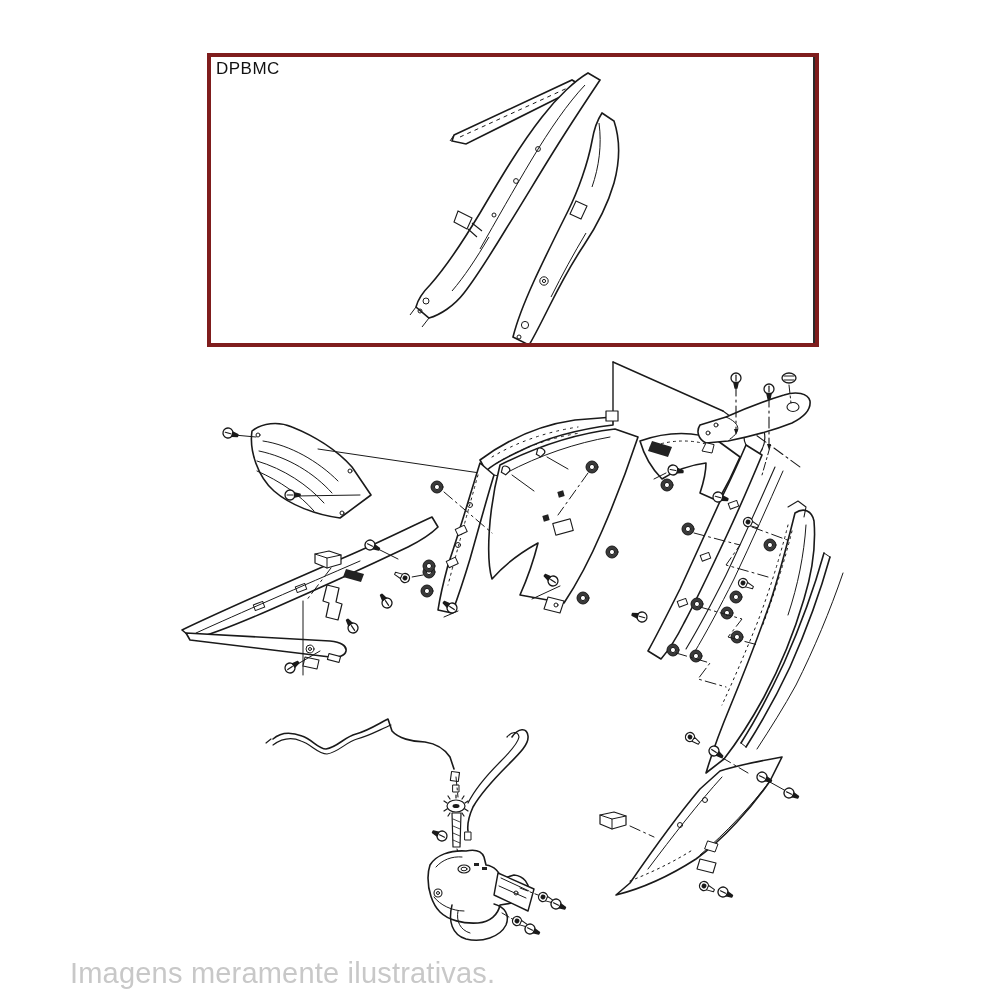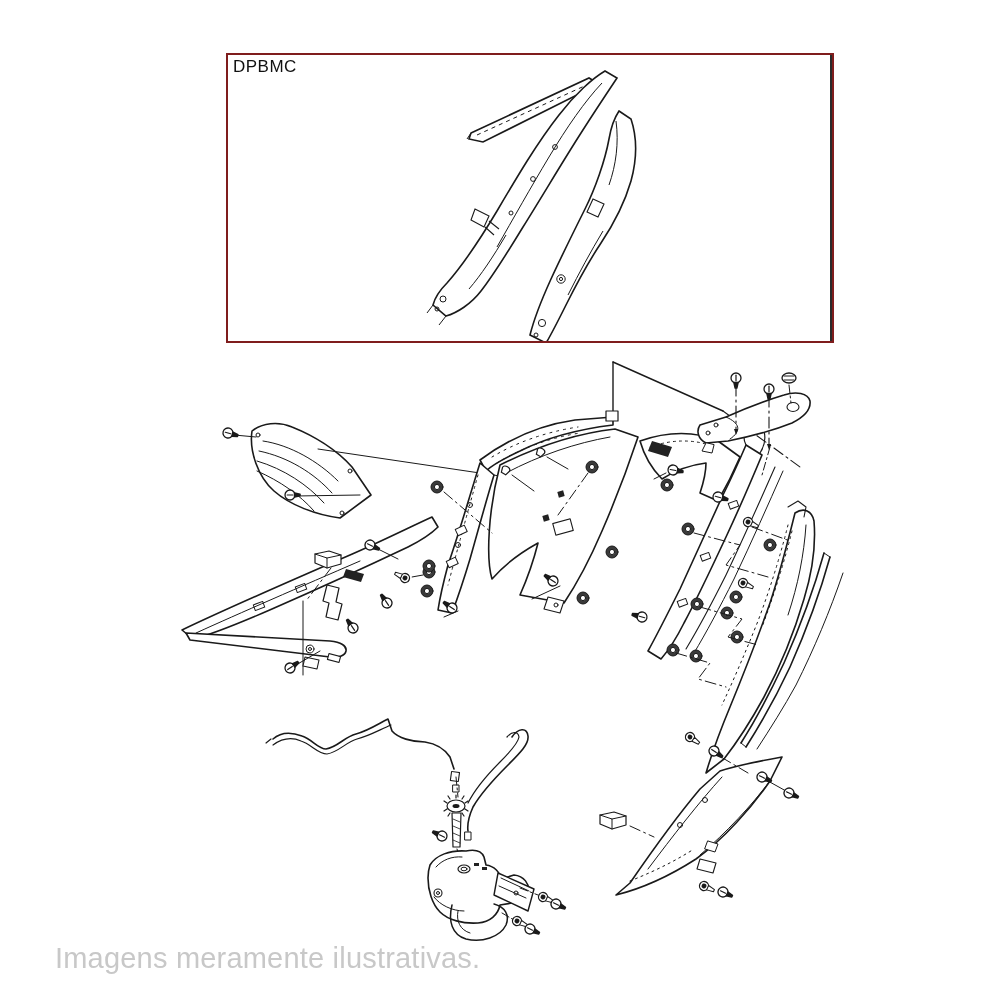--- a/index.html
+++ b/index.html
@@ -1,26 +1,26 @@
 <!DOCTYPE html>
 <html><head>
 <meta charset="utf-8">
 <style>
   html,body{margin:0;padding:0;background:#fff;}
   .canvas{position:relative;width:1000px;height:1000px;background:#ffffff;overflow:hidden;
           font-family:"Liberation Sans",sans-serif;}
-  .comparison-box{position:absolute;left:226px;top:53px;width:604px;height:286px;
-                  border:2px solid #7f1d1d;display:flex;}
+  .comparison-box{position:absolute;left:207px;top:53px;width:604px;height:286px;
+                  border:4px solid #7f1d1d;display:flex;}
   .variant-panel{position:relative;flex:1 1 50%;height:100%;}
   .variant-panel.left{border-right:2px solid #2a2a2a;}
   .variant-label{position:absolute;left:5px;top:2px;font-size:17px;letter-spacing:.5px;
                  color:#111;z-index:2;}
   .pair-art{position:absolute;left:0;top:0;width:100%;height:100%;}
   .exploded{position:absolute;left:0;top:345px;}
-  .caption{position:absolute;left:55px;top:942px;margin:0;font-size:29px;color:#c8c8c8;
+  .caption{position:absolute;left:55px;top:942px;margin:15px;font-size:29px;color:#c8c8c8;
            letter-spacing:.2px;}
   svg{display:block;}
 </style>
 </head>
 <body>
 
 <div class="canvas">
 
   <svg width="0" height="0" style="position:absolute">
     <defs>

